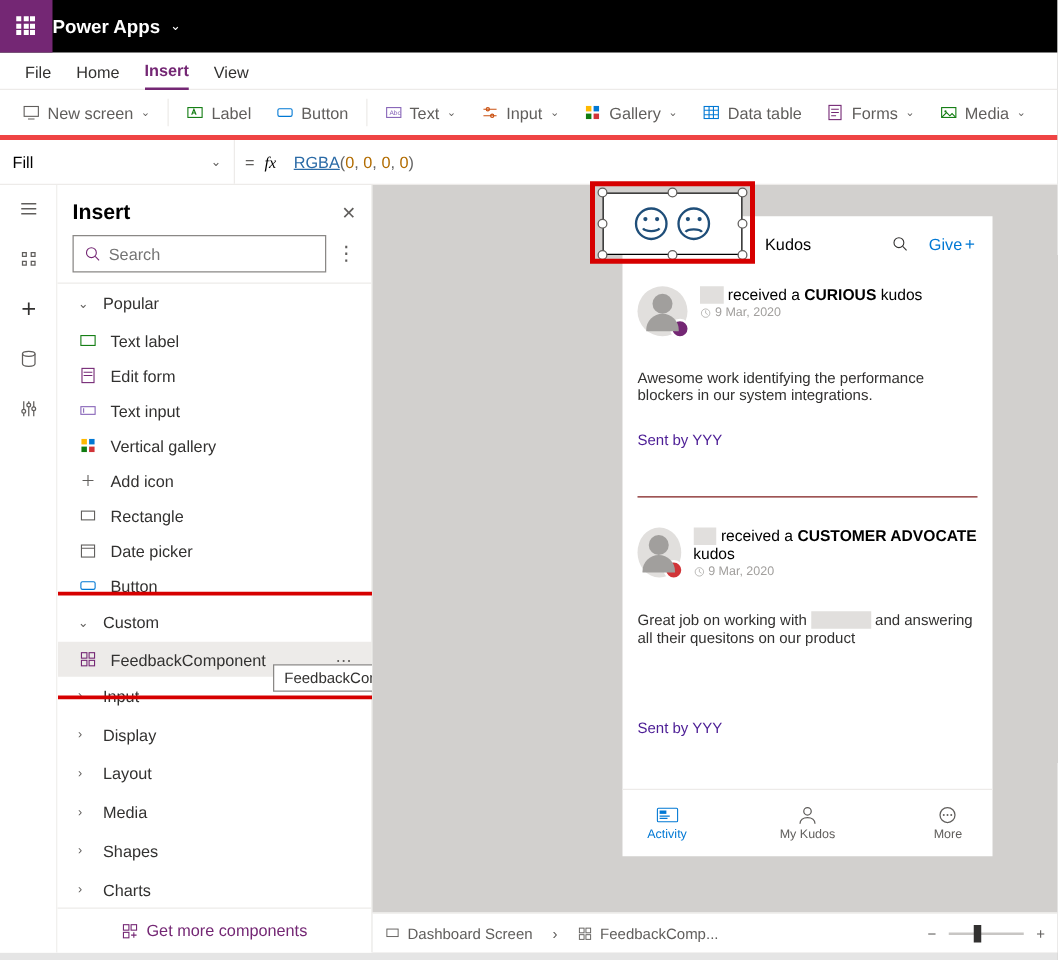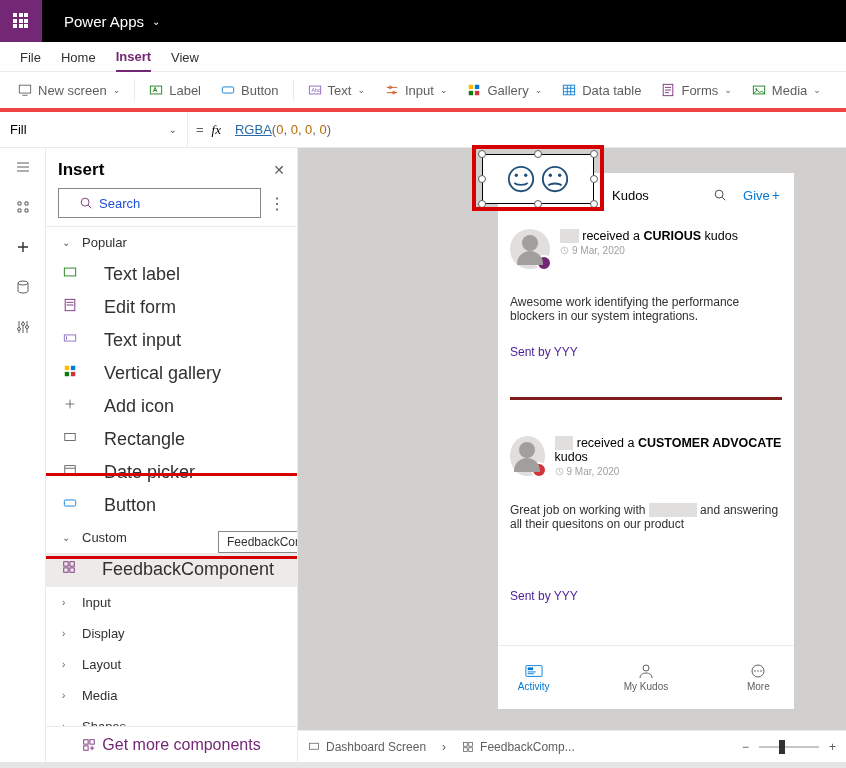--- a/index.html
+++ b/index.html
@@ -2,21 +2,21 @@
 <html><head>
 <meta charset="utf-8">
 <style>
 * { box-sizing: border-box; margin: 0; padding: 0; font-family: "Segoe UI", sans-serif; }
 body { background: #e5e5e5; width: 846px; height: 768px; overflow: hidden; }
 .app { background: #fff; }
 .titlebar { background: #000; height: 42px; display: flex; align-items: center; color: #fff; }
 .waffle { width: 42px; height: 42px; background: #742774; display: flex; align-items: center; justify-content: center; }
 .waffle-grid { width: 16px; height: 16px; display: grid; grid-template-columns: repeat(3,1fr); gap: 1px; }
 .waffle-grid span { background: #fff; width: 4px; height: 4px; }
-.app-title { margin-left: 22px; font-size: 15px; font-weight: 400; }
+.app-title { font-size: 15px; font-weight: 700; }
 .chev { margin-left: 8px; font-size: 10px; }
 .menubar { height: 30px; display: flex; align-items: flex-end; padding: 0 20px; gap: 20px; font-size: 13px; color: #323130; border-bottom: 1px solid #edebe9; }
 .menu-item { padding-bottom: 6px; cursor: pointer; }
 .menu-item.active { color: #742774; font-weight: 600; border-bottom: 2px solid #742774; margin-bottom: -1px; }
 .toolbar { height: 40px; display: flex; align-items: center; padding: 0 8px; font-size: 13px; color: #605e5c; border-bottom: 4px solid #ef4444; }
 .tb-btn { display: flex; align-items: center; gap: 6px; padding: 0 10px; height: 100%; cursor: pointer; }
 .tb-sep { width: 1px; height: 22px; background: #edebe9; margin: 0 4px; }
 .tb-icon { width: 14px; height: 14px; display: inline-block; }
 .formulabar { height: 36px; display: flex; align-items: center; border-bottom: 1px solid #edebe9; font-size: 13px; background: #fff; }
 .prop-select { width: 188px; height: 100%; display: flex; align-items: center; justify-content: space-between; padding: 0 10px; border-right: 1px solid #edebe9; }
@@ -27,51 +27,51 @@
 .formula-input .num { color: #b26c00; }
 .pnum { color: #666; }
 .workspace { display: flex; height: 614px; background: #faf9f8; }
 .leftrail { width: 46px; background: #fff; border-right: 1px solid #edebe9; display: flex; flex-direction: column; align-items: center; padding-top: 10px; gap: 22px; color: #605e5c; }
 .leftrail .ritem { width: 18px; height: 18px; display:flex; align-items:center; justify-content:center; cursor: pointer; }
 .insert-panel { width: 252px; background: #fff; border-right: 1px solid #edebe9; display: flex; flex-direction: column; }
 .panel-head { display: flex; align-items: center; justify-content: space-between; padding: 12px 12px 8px; }
 .panel-title { font-size: 17px; font-weight: 600; }
 .close-x { font-size: 14px; cursor: pointer; color: #605e5c; }
 .search-row { display: flex; align-items: center; gap: 8px; padding: 0 12px 8px; }
-.search-box { flex: 1; border: 1px solid #8a8886; height: 30px; display: flex; align-items: center; padding: 0 20px; gap: 6px; color: #1d4ed8; font-size: 13px; }
+.search-box { flex: 1; border: 1px solid #8a8886; height: 30px; display: flex; align-items: center; padding: 0 8px; gap: 6px; color: #737373; font-size: 13px; }
 .more-dots { color: #605e5c; cursor: pointer; }
 .tree { overflow-y: auto; flex:1; border-top: 1px solid #edebe9; position: relative; }
 .tree-group { padding: 8px 16px; font-size: 13px; color: #323130; display: flex; align-items: center; gap: 10px; cursor: pointer; }
 .tree-group .gchev { width: 10px; color: #605e5c; font-size: 10px; }
-.tree-item { padding: 6px 16px 6px 16px; font-size: 18px; color: #323130; display: flex; align-items: flex-start; gap: 26px; cursor: pointer; }
+.tree-item { padding: 6px 16px 6px 16px; font-size: 13px; color: #323130; display: flex; align-items: flex-end; gap: 10px; cursor: pointer; }
 .tree-item .ticon { width: 16px; height: 16px; display:inline-flex; align-items:center; justify-content:center; color:#742774; }
 .tree-item.selected { background: #edebe9; }
 .red-box1 { position: absolute; border: 3px solid #d60000; pointer-events: none; }
 .tooltip { position:absolute; background:#fff; border:1px solid #8a8886; font-size:12px; padding:3px 8px; color:#323130; }
-.panel-footer { border-top:1px solid #edebe9; height:36px; display:flex; align-items:center; justify-content:center; font-size:16px; color:#742774; gap:6px; cursor:pointer; }
+.panel-footer { border-top:1px solid #edebe9; height:36px; display:flex; align-items:center; justify-content:center; font-size:13px; color:#742774; gap:6px; cursor:pointer; }
 .canvas { flex:1; background:#d2d0ce; position:relative; }
 .phone-card { position:absolute; left:200px; top:25px; width:296px; background:#fff; }
 .sel-comp { position:absolute; left:184px; top:6px; width:112px; height:50px; background:#fff; border:0.5px solid #000; display:flex; align-items:center; justify-content:center; gap:4px; }
 .handle { width:8px; height:8px; background:#fff; border:1px solid #605e5c; border-radius:50%; position:absolute; }
 .red-sel { position:absolute; border:4px solid #d60000; }
 .kudos-head { height:44px; display:flex; align-items:center; padding:0 14px; justify-content:flex-end; gap:16px; font-size:13px; }
 .give { color:#0078d4; display:flex; align-items:center; gap:2px; }
 .feed { padding:0 12px; }
 .post { background:#fff; padding:12px 0 16px; }
-.post + .post { margin-top:22px; border-top:3px solid #7f1d1d; padding-top:36px; }
+.post + .post { margin-top:22px; border-top:1px solid #7f1d1d; padding-top:24px; }
 .post-head { display:flex; gap:10px; }
 .avatar { width:40px; height:40px; background:#e1dfdd; border-radius:50%; position:relative; display:flex; align-items:center; justify-content:center; }
 .avatar::before { content:""; width:16px; height:16px; background:#a19f9d; border-radius:50%; position:absolute; top:6px; }
 .avatar::after { content:""; width:26px; height:14px; background:#a19f9d; border-radius:14px 14px 0 0; position:absolute; bottom:4px; }
 .badge { width:16px; height:16px; border-radius:50%; position:absolute; bottom:-2px; right:-2px; border:2px solid #fff; }
 .post-title { font-size:12.5px; }
 .post-date { font-size:10px; color:#a19f9d; display:flex; align-items:center; gap:3px; margin-top:2px; }
 .post-body { font-size:12px; color:#323130; margin-top:26px; }
 .sent-by { color:#4c1d95; font-size:12px; margin-top:22px; }
-.bottom-nav { border-top:1px solid #edebe9; height:64px; display:flex; margin-top:26px;gap:41px; }
+.bottom-nav { border-top:1px solid #edebe9; height:54px; display:flex; margin-top:26px;gap:41px; }
 .bn-item { flex:1; display:flex; flex-direction:column; align-items:center; justify-content:center; font-size:10px; color:#605e5c; gap:2px; }
 .bn-item.active { color:#0078d4; }
 .statusbar { position:absolute; bottom:0; left:0; right:0; height:32px; background:#fff; border-top:1px solid #edebe9; display:flex; align-items:center; padding:0 10px; font-size:12px; gap:16px; color:#605e5c; }
 .crumb { display:flex; align-items:center; gap:6px; }
 .zoom { margin-left:auto; display:flex; align-items:center; gap:10px; }
 .slider { width:60px; height:2px; background:#c8c6c4; position:relative; }
 .slider .thumb { width:6px; height:14px; background:#323130; position:absolute; top:-6px; left:20px; }
 svg { display:block; }
 </style>
 </head>

